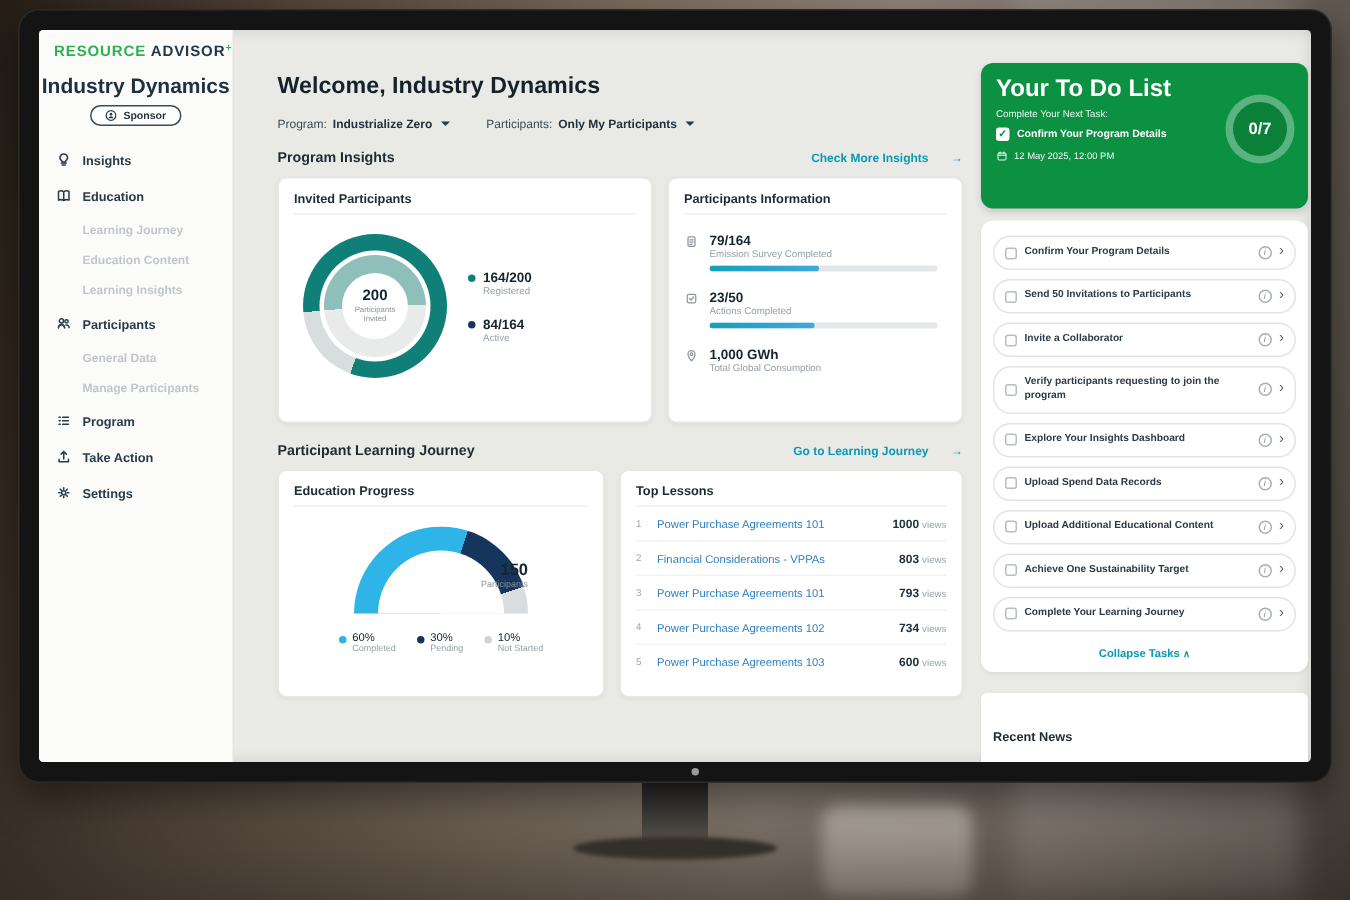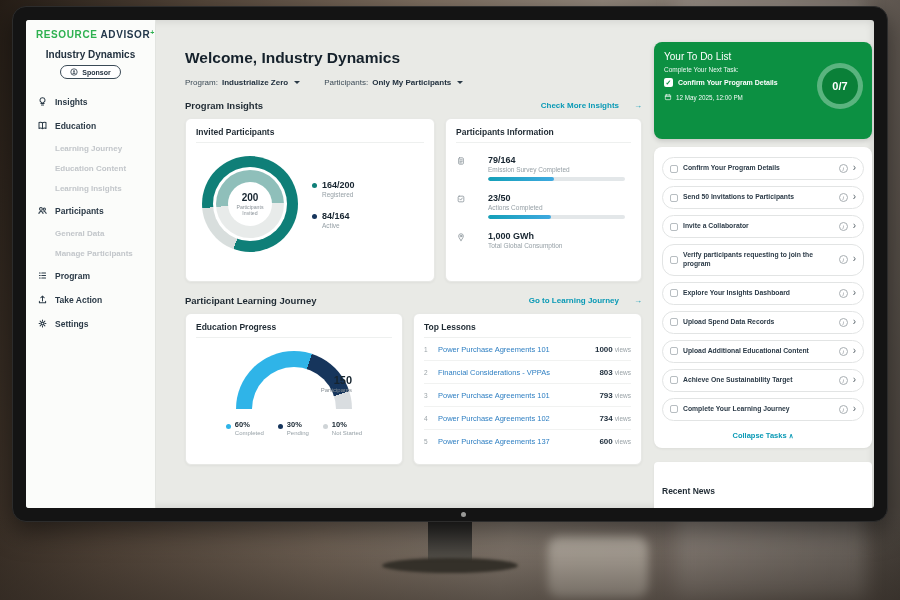--- a/index.html
+++ b/index.html
@@ -15,21 +15,21 @@
   .stand-base{position:absolute;left:382px;top:558px;width:136px;height:15px;border-radius:50%;background:#343029;filter:blur(1.5px)}
   .monitor{position:absolute;left:12px;top:6px;width:876px;height:516px;background:#141414;border:1px solid #2c2c2c;border-radius:14px;box-shadow:0 10px 26px rgba(0,0,0,.5);padding:13px}
   .power-led{position:absolute;left:448px;bottom:4px;width:5px;height:5px;border-radius:50%;background:#9a9a98}
   .screen{position:relative;width:848px;height:488px;background:#e9eae6;border-radius:3px;overflow:hidden;box-shadow:inset 0 0 10px rgba(0,0,0,.12)}
   
   .sidebar{position:absolute;left:0;top:0;width:130px;height:100%;background:#fbfcfa;border-right:1px solid #e2e4e0;padding-top:9px}
   .brand{padding:0 10px;font-size:10px;font-weight:bold;letter-spacing:.6px;white-space:nowrap}
   .brand-green{color:#2eb150}
   .brand-dark{color:#22374a}
   .brand-plus{color:#2eb150;font-size:7px;vertical-align:3px}
-  .org{margin-top:9px;text-align:center;font-size:10px;font-weight:bold;color:#22313f}
+  .org{margin-top:9px;text-align:center;font-size:14px;font-weight:bold;color:#22313f}
   .badge-wrap{display:flex;justify-content:center;margin-top:5px}
   .badge{display:inline-flex;align-items:center;gap:4px;border:1px solid #3a4a56;border-radius:9px;padding:2px 9px;font-size:7px;font-weight:bold;color:#22313f;background:#fff}
   .badge svg{width:8px;height:8px}
   .nav{margin-top:11px}
   .nav-item{display:flex;align-items:center;gap:7px;margin:1px 5px;padding:6px 6px;border-radius:5px;font-size:8.5px;font-weight:bold;color:#2b3a47;cursor:pointer}
   .nav-item.active{background:#e1f3e5}
   .nav-sub{margin:0 5px;padding:5.5px 6px 5.5px 24px;font-size:8px;font-weight:bold;color:#c2c6ca;cursor:pointer}
   .nic{width:11px;height:11px;fill:none;stroke:#2b3a47;stroke-width:1.1;stroke-linecap:round;stroke-linejoin:round;flex:none}
   
   .main{position:absolute;left:130px;top:0;width:498px;height:100%;padding:29px 12px 0 29px}
@@ -57,50 +57,50 @@
   .legend-col{display:flex;flex-direction:column;gap:13px}
   .leg-item{display:flex;gap:5px}
   .dot{width:5px;height:5px;border-radius:50%;margin-top:3px;flex:none}
   .dot-teal{background:#0f7f78}
   .dot-navy{background:#16355c}
   .dot-blue{background:#2fb4e8}
   .dot-gray{background:#cfd4d7}
   .leg-val{font-size:9px;font-weight:bold;color:#16242f}
   .leg-lab{font-size:6.5px;color:#96a0a6;margin-top:1px}
   
-  .stat{display:flex;gap:22px;margin-top:12px}
+  .stat{display:flex;gap:7px;margin-top:12px}
   .stat-ic{width:10px;height:10px;fill:none;stroke:#8d969c;stroke-width:1;stroke-linecap:round;stroke-linejoin:round;flex:none;margin-top:1px}
   .stat-body{flex:1}
   .stat-val{font-size:9px;font-weight:bold;color:#16242f}
   .stat-lab{font-size:6.5px;color:#96a0a6;margin-top:1px}
   .stat-track{margin-top:4px;height:4px;border-radius:2px;background:#e3e7e9;overflow:hidden;width:96%}
   .stat-fill{height:100%;border-radius:2px;background:linear-gradient(90deg,#14a0b8,#3fa9e0)}
   
   .card-edu{width:218px;flex:none;height:152px}
   .card-lessons{flex:1;height:152px}
   .gauge-wrap{position:relative;width:116px;height:58px;margin:13px auto 0;overflow:hidden}
   .gauge{width:116px;height:116px;border-radius:50%}
   .gauge-hole{position:absolute;left:16px;top:16px;width:84px;height:84px;border-radius:50%;background:#fff}
   .gauge-center{position:absolute;left:0;right:0;top:23px;text-align:right}
   .gc-val{font-size:11px;font-weight:bold;color:#16242f}
   .gc-lab{font-size:6px;color:#8a9298;margin-top:1px}
   .gauge-legend{display:flex;justify-content:center;gap:14px;margin-top:11px}
   .gl-top{display:flex;align-items:center;gap:4px}
-  .gl-val{font-size:7.5px;font-weight:bold;color:#16242f}
+  .gl-val{font-size:7.5px;font-weight:normal;color:#16242f}
   .gl-lab{font-size:6px;color:#96a0a6;margin-top:1px;padding-left:9px}
   .lesson{display:flex;align-items:center;gap:6px;padding:6.5px 0;border-bottom:1px solid #f1f2f1}
   .lesson:last-child{border-bottom:none}
   .l-rank{font-size:6.5px;color:#9aa3a8;width:8px;flex:none}
   .l-title{flex:1;font-size:7.5px;color:#2e7fc2;cursor:pointer}
   .l-views{font-size:8px;font-weight:bold;color:#22313f}
   .l-sfx{font-size:6.5px;color:#9aa3a8;font-weight:normal;margin-left:2px}
   
   .rightpanel{position:absolute;left:628px;top:22px;width:218px}
   .todo-card{position:relative;background:#0c9042;border-radius:8px;padding:9px 10px;color:#fff;height:97px;box-shadow:0 2px 5px rgba(0,0,0,.15)}
-  .todo-title{font-size:10px;font-weight:normal}
+  .todo-title{font-size:16px;font-weight:bold}
   .todo-sub{font-size:6.5px;opacity:.92;margin-top:4px}
   .todo-next{display:flex;align-items:center;gap:5px;margin-top:5px;width:150px;cursor:pointer}
   .todo-cb{width:9px;height:9px;background:#fff;border-radius:2px;display:flex;align-items:center;justify-content:center;flex:none}
   .todo-check{color:#0c9042;font-size:7px;font-weight:bold;line-height:1}
   .todo-next-label{font-size:7px;font-weight:bold}
   .todo-due{display:flex;align-items:center;gap:4px;margin-top:6px;font-size:6.3px;opacity:.95}
   .cal{width:8px;height:8px;fill:none;stroke:#fff;stroke-width:1;stroke-linecap:round}
   .ring{position:absolute;right:9px;top:21px;width:46px;height:46px;border-radius:50%}
   .ring-in{position:absolute;inset:5px;border-radius:50%;background:#0a8038;display:flex;align-items:center;justify-content:center;font-size:11px;font-weight:bold;color:#fff}
   .tasks{background:#fff;border-radius:8px;margin-top:8px;padding:10px 8px 4px;box-shadow:0 1px 3px rgba(0,0,0,.06)}
@@ -345,21 +345,21 @@
             <span class="l-title">Power Purchase Agreements 101</span>
             <span class="l-views"><span>793</span><span class="l-sfx">views</span></span>
           </div>
           <div class="lesson">
             <span class="l-rank">4</span>
             <span class="l-title">Power Purchase Agreements 102</span>
             <span class="l-views"><span>734</span><span class="l-sfx">views</span></span>
           </div>
           <div class="lesson">
             <span class="l-rank">5</span>
-            <span class="l-title">Power Purchase Agreements 137</span>
+            <span class="l-title">Power Purchase Agreements 103</span>
             <span class="l-views"><span>600</span><span class="l-sfx">views</span></span>
           </div>
         </div>
       </div>
     </main>
 
     <section class="rightpanel">
       <div class="todo-card">
         <div class="todo-title">Your To Do List</div>
         <div class="todo-sub">Complete Your Next Task:</div>

